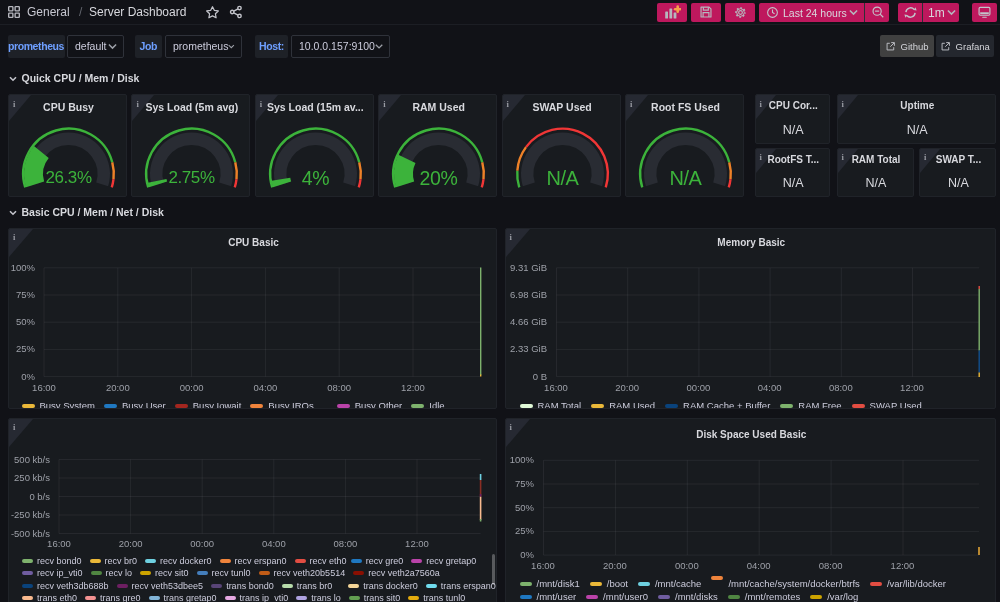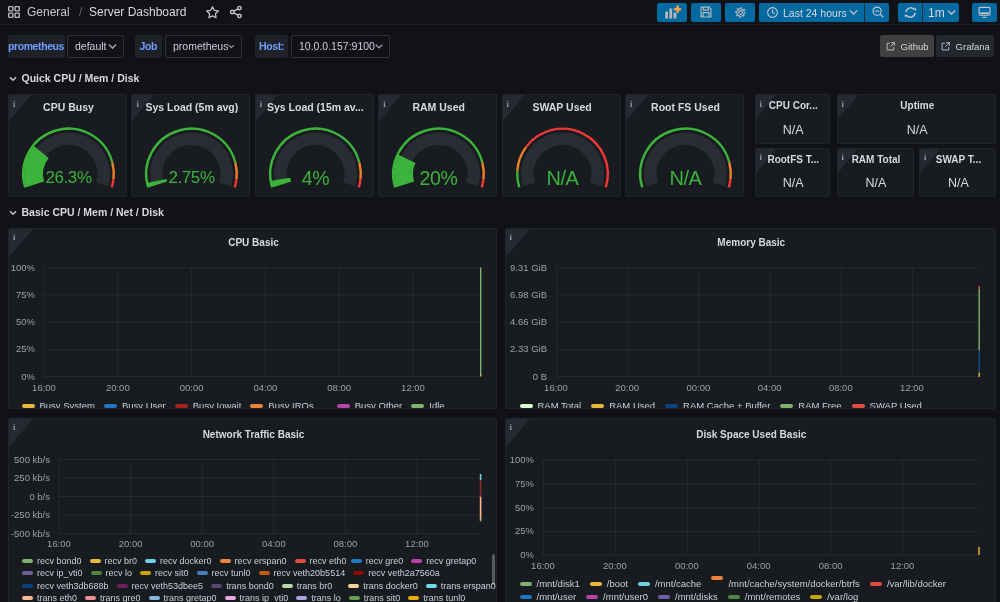--- a/index.html
+++ b/index.html
@@ -1,15 +1,15 @@
 <!DOCTYPE html>
 <html><head><meta charset="utf-8"><style>
 *{margin:0;padding:0;box-sizing:border-box}
 body{width:1000px;height:602px;background:#111217;font-family:"Liberation Sans",sans-serif;overflow:hidden;position:relative}
-.btn{position:absolute;background:#0369a1;border-radius:2px;display:flex;align-items:center;justify-content:center}
+.btn{position:absolute;background:#be185d;border-radius:2px;display:flex;align-items:center;justify-content:center}
 </style></head><body>
 <div style="position:absolute;left:0;top:0;width:1000px;height:25px;background:#111217;border-bottom:1px solid #1c1e24"></div>
 <svg width="12" height="12" style="position:absolute;left:8px;top:6px" viewBox="0 0 14 14">
 <g fill="none" stroke="#b6b7be" stroke-width="1.6">
       <rect x="0.8" y="0.8" width="4.9" height="4.9" rx="0.8"></rect>
       <rect x="8.3" y="0.8" width="4.9" height="4.9" rx="0.8"></rect>
       <rect x="0.8" y="8.3" width="4.9" height="4.9" rx="0.8"></rect>
       <rect x="8.3" y="8.3" width="4.9" height="4.9" rx="0.8"></rect>
     </g>
   </svg>
@@ -349,21 +349,20 @@
       </span>
       <span style="display:inline-flex;align-items:center;margin-right:10px;white-space:nowrap">
         <span style="width:13px;height:4px;border-radius:2px;background:#E24D42;margin-right:5px"></span>
         <span>SWAP Used</span>
       </span>
     </div>
   </div>
 <div style="position:absolute;left:8px;top:417.5px;width:489px;height:190px;background:#181b1f;border:1px solid #202329;border-radius:2px;overflow:hidden">
     <div style="position:absolute;left:0;top:0;width:0;height:0;border-top:28px solid #262932;border-right:24px solid transparent"></div>
     <div style="position:absolute;left:4px;top:3.5px;font:700 8.5px 'Liberation Serif',serif;color:#9a9ca4">i</div>
-    <div style="position:absolute;left:0;top:10.5px;width:489px;text-align:center;font-size:10px;font-weight:700;color:#d8d9de;letter-spacing:0px;white-space:nowrap">Network Traffic Basic</div>
     <svg width="489" height="190" style="position:absolute;left:0;top:0">
       <line x1="50" y1="40.5" x2="50" y2="114.5" stroke="rgba(204,204,220,0.08)" stroke-width="1"></line>
       <line x1="121.6" y1="40.5" x2="121.6" y2="114.5" stroke="rgba(204,204,220,0.08)" stroke-width="1"></line>
       <line x1="193.2" y1="40.5" x2="193.2" y2="114.5" stroke="rgba(204,204,220,0.08)" stroke-width="1"></line>
       <line x1="264.8" y1="40.5" x2="264.8" y2="114.5" stroke="rgba(204,204,220,0.08)" stroke-width="1"></line>
       <line x1="336.4" y1="40.5" x2="336.4" y2="114.5" stroke="rgba(204,204,220,0.08)" stroke-width="1"></line>
       <line x1="408" y1="40.5" x2="408" y2="114.5" stroke="rgba(204,204,220,0.08)" stroke-width="1"></line>
       <line x1="50" y1="40.5" x2="471.6" y2="40.5" stroke="rgba(204,204,220,0.08)" stroke-width="1"></line>
       <line x1="50" y1="59" x2="471.6" y2="59" stroke="rgba(204,204,220,0.08)" stroke-width="1"></line>
       <line x1="50" y1="77.5" x2="471.6" y2="77.5" stroke="rgba(204,204,220,0.08)" stroke-width="1"></line>

